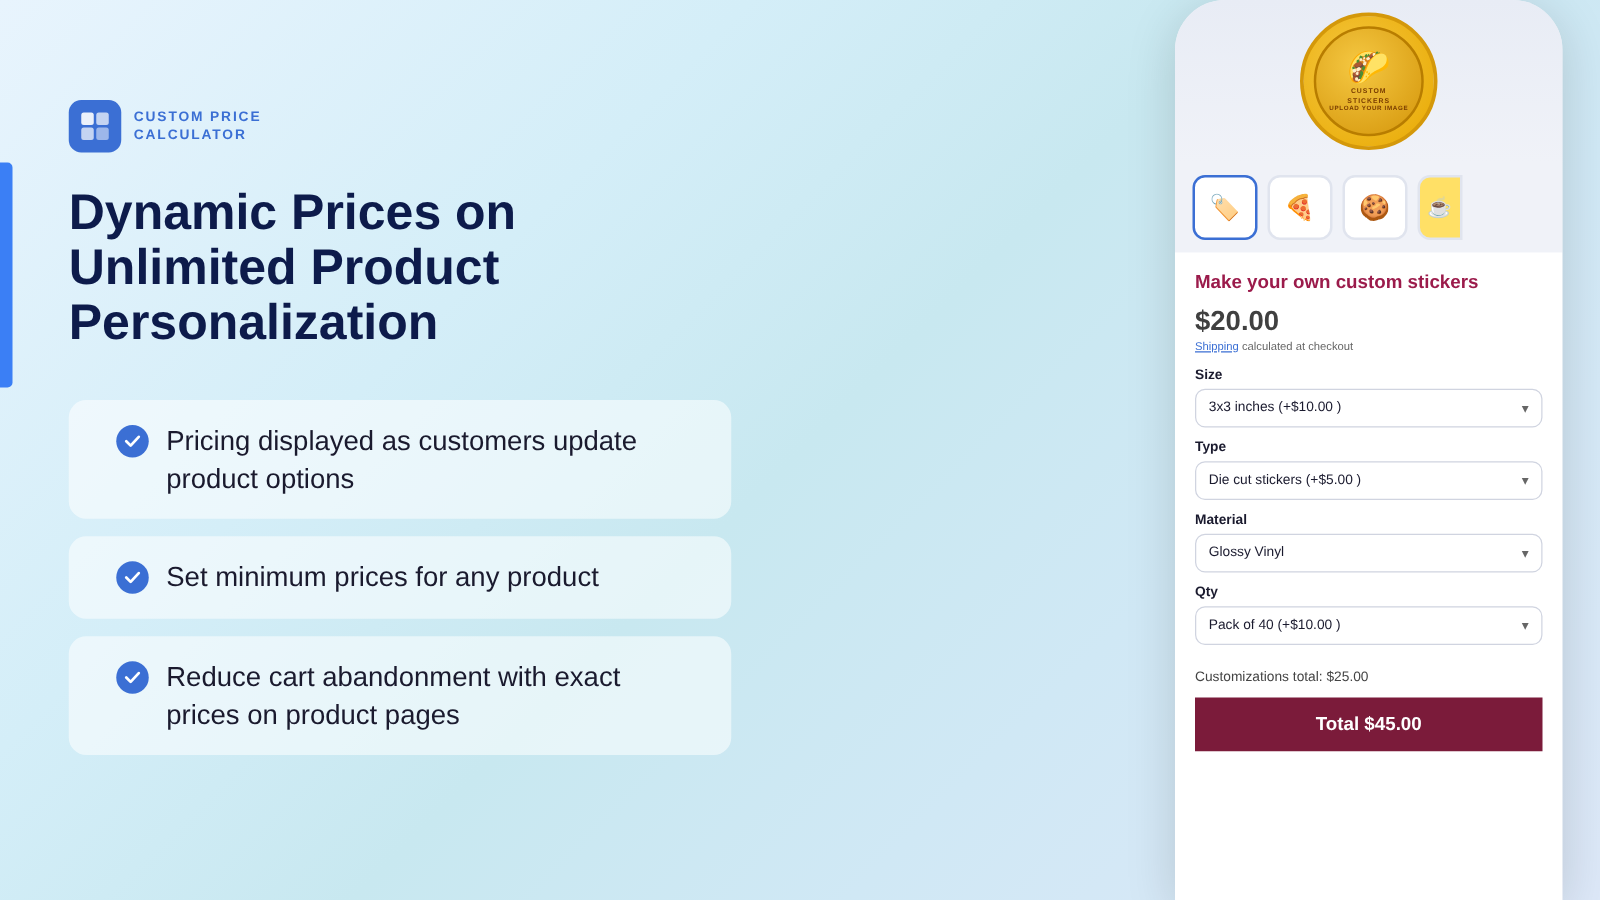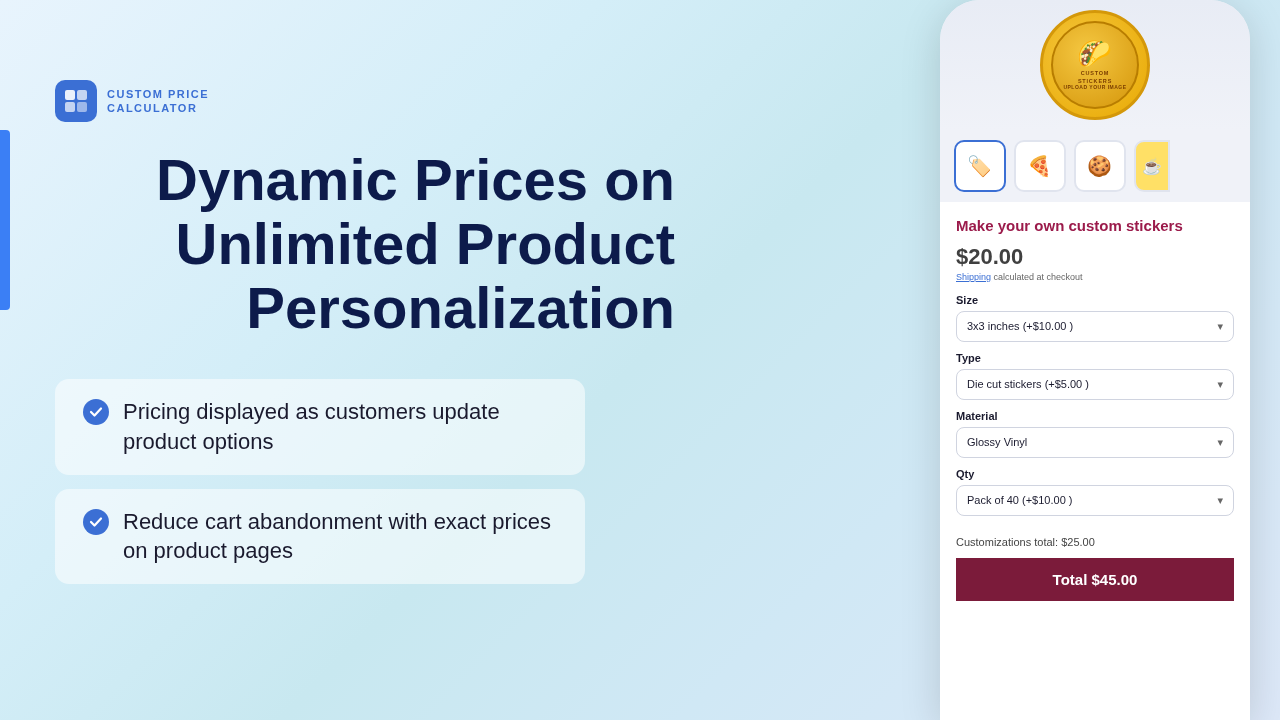--- a/index.html
+++ b/index.html
@@ -56,38 +56,37 @@
     .logo-text {
       font-size: 11px;
       font-weight: 700;
       color: #3b6fd4;
       letter-spacing: 1.5px;
       text-transform: uppercase;
       line-height: 1.3;
     }
 
     .main-heading {
-      font-size: 58px;
+      font-size: 40px;
       font-weight: 800;
       color: #0d1b4b;
       line-height: 1.1;
       margin-bottom: 40px;
-      text-align: right;
     }
 
     .features-list {
       display: flex;
       flex-direction: column;
       gap: 14px;
     }
 
     .feature-item {
       background: rgba(255,255,255,0.55);
       border-radius: 14px;
-      padding: 18px 28px;
+      padding: 18px 38px;
       display: flex;
       align-items: flex-start;
       gap: 14px;
       max-width: 530px;
     }
 
     .feature-check {
       width: 26px;
       height: 26px;
       min-width: 26px;
@@ -334,20 +333,28 @@
   <div class="features-list">
     <div class="feature-item">
       <div class="feature-check">
         <svg viewBox="0 0 14 14" fill="none">
           <polyline points="2,7 5.5,10.5 12,3.5" stroke="white" stroke-width="2.2" stroke-linecap="round" stroke-linejoin="round"></polyline>
         </svg>
       </div>
       <span class="feature-text">Pricing displayed as customers update product options</span>
     </div>
 
+    <div class="feature-item">
+      <div class="feature-check">
+        <svg viewBox="0 0 14 14" fill="none">
+          <polyline points="2,7 5.5,10.5 12,3.5" stroke="white" stroke-width="2.2" stroke-linecap="round" stroke-linejoin="round"></polyline>
+        </svg>
+      </div>
+      <span class="feature-text">Set minimum prices for any product</span>
+    </div>
 
     <div class="feature-item">
       <div class="feature-check">
         <svg viewBox="0 0 14 14" fill="none">
           <polyline points="2,7 5.5,10.5 12,3.5" stroke="white" stroke-width="2.2" stroke-linecap="round" stroke-linejoin="round"></polyline>
         </svg>
       </div>
       <span class="feature-text">Reduce cart abandonment with exact prices on product pages</span>
     </div>
   </div>

